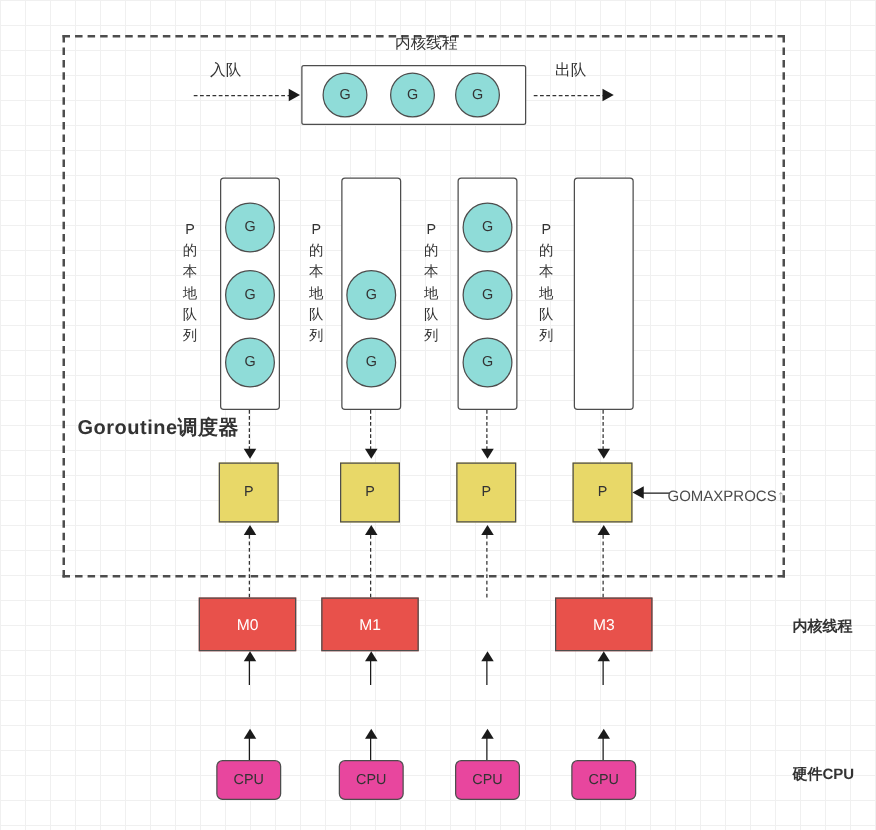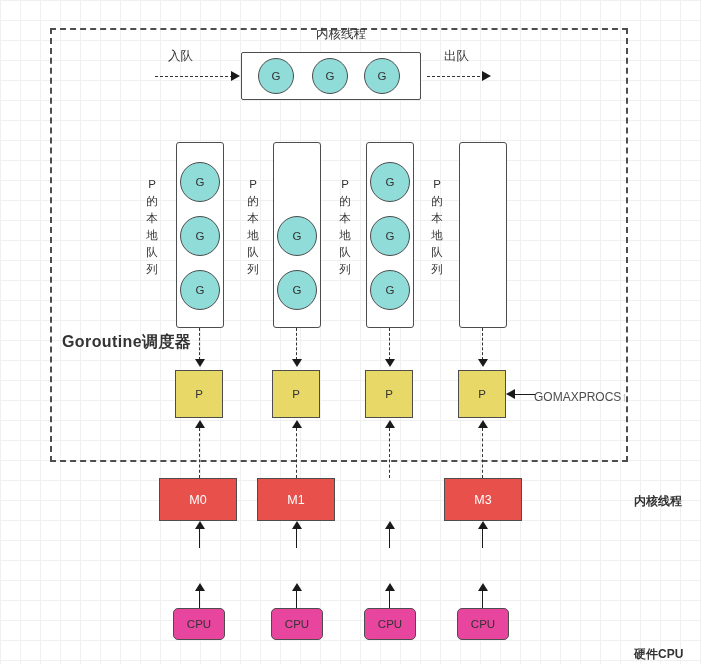--- a/index.html
+++ b/index.html
@@ -95,21 +95,21 @@
     font-size:12.5px;color:#fff;
   }
 
   
   .cpu-box{
     top:608px;width:52px;height:32px;
     background:#e8469e;border:1.6px solid #4d4d4d;border-radius:5px;
     display:flex;align-items:center;justify-content:center;
     font-size:11.5px;color:#333;
   }
-  .label-hw{left:634px;top:646px;font-size:12px;font-weight:bold;color:#333;white-space:nowrap;}
+  .label-hw{left:634px;top:611px;font-size:12px;font-weight:bold;color:#333;white-space:nowrap;}
 
   
   .vdash{border-left:1.6px dashed #333;width:0;}
   .vsolid{border-left:1.6px solid #1a1a1a;width:0;}
   .arrow-up{
     width:0;height:0;
     border-left:5px solid transparent;
     border-right:5px solid transparent;
     border-bottom:8px solid #1a1a1a;
   }

